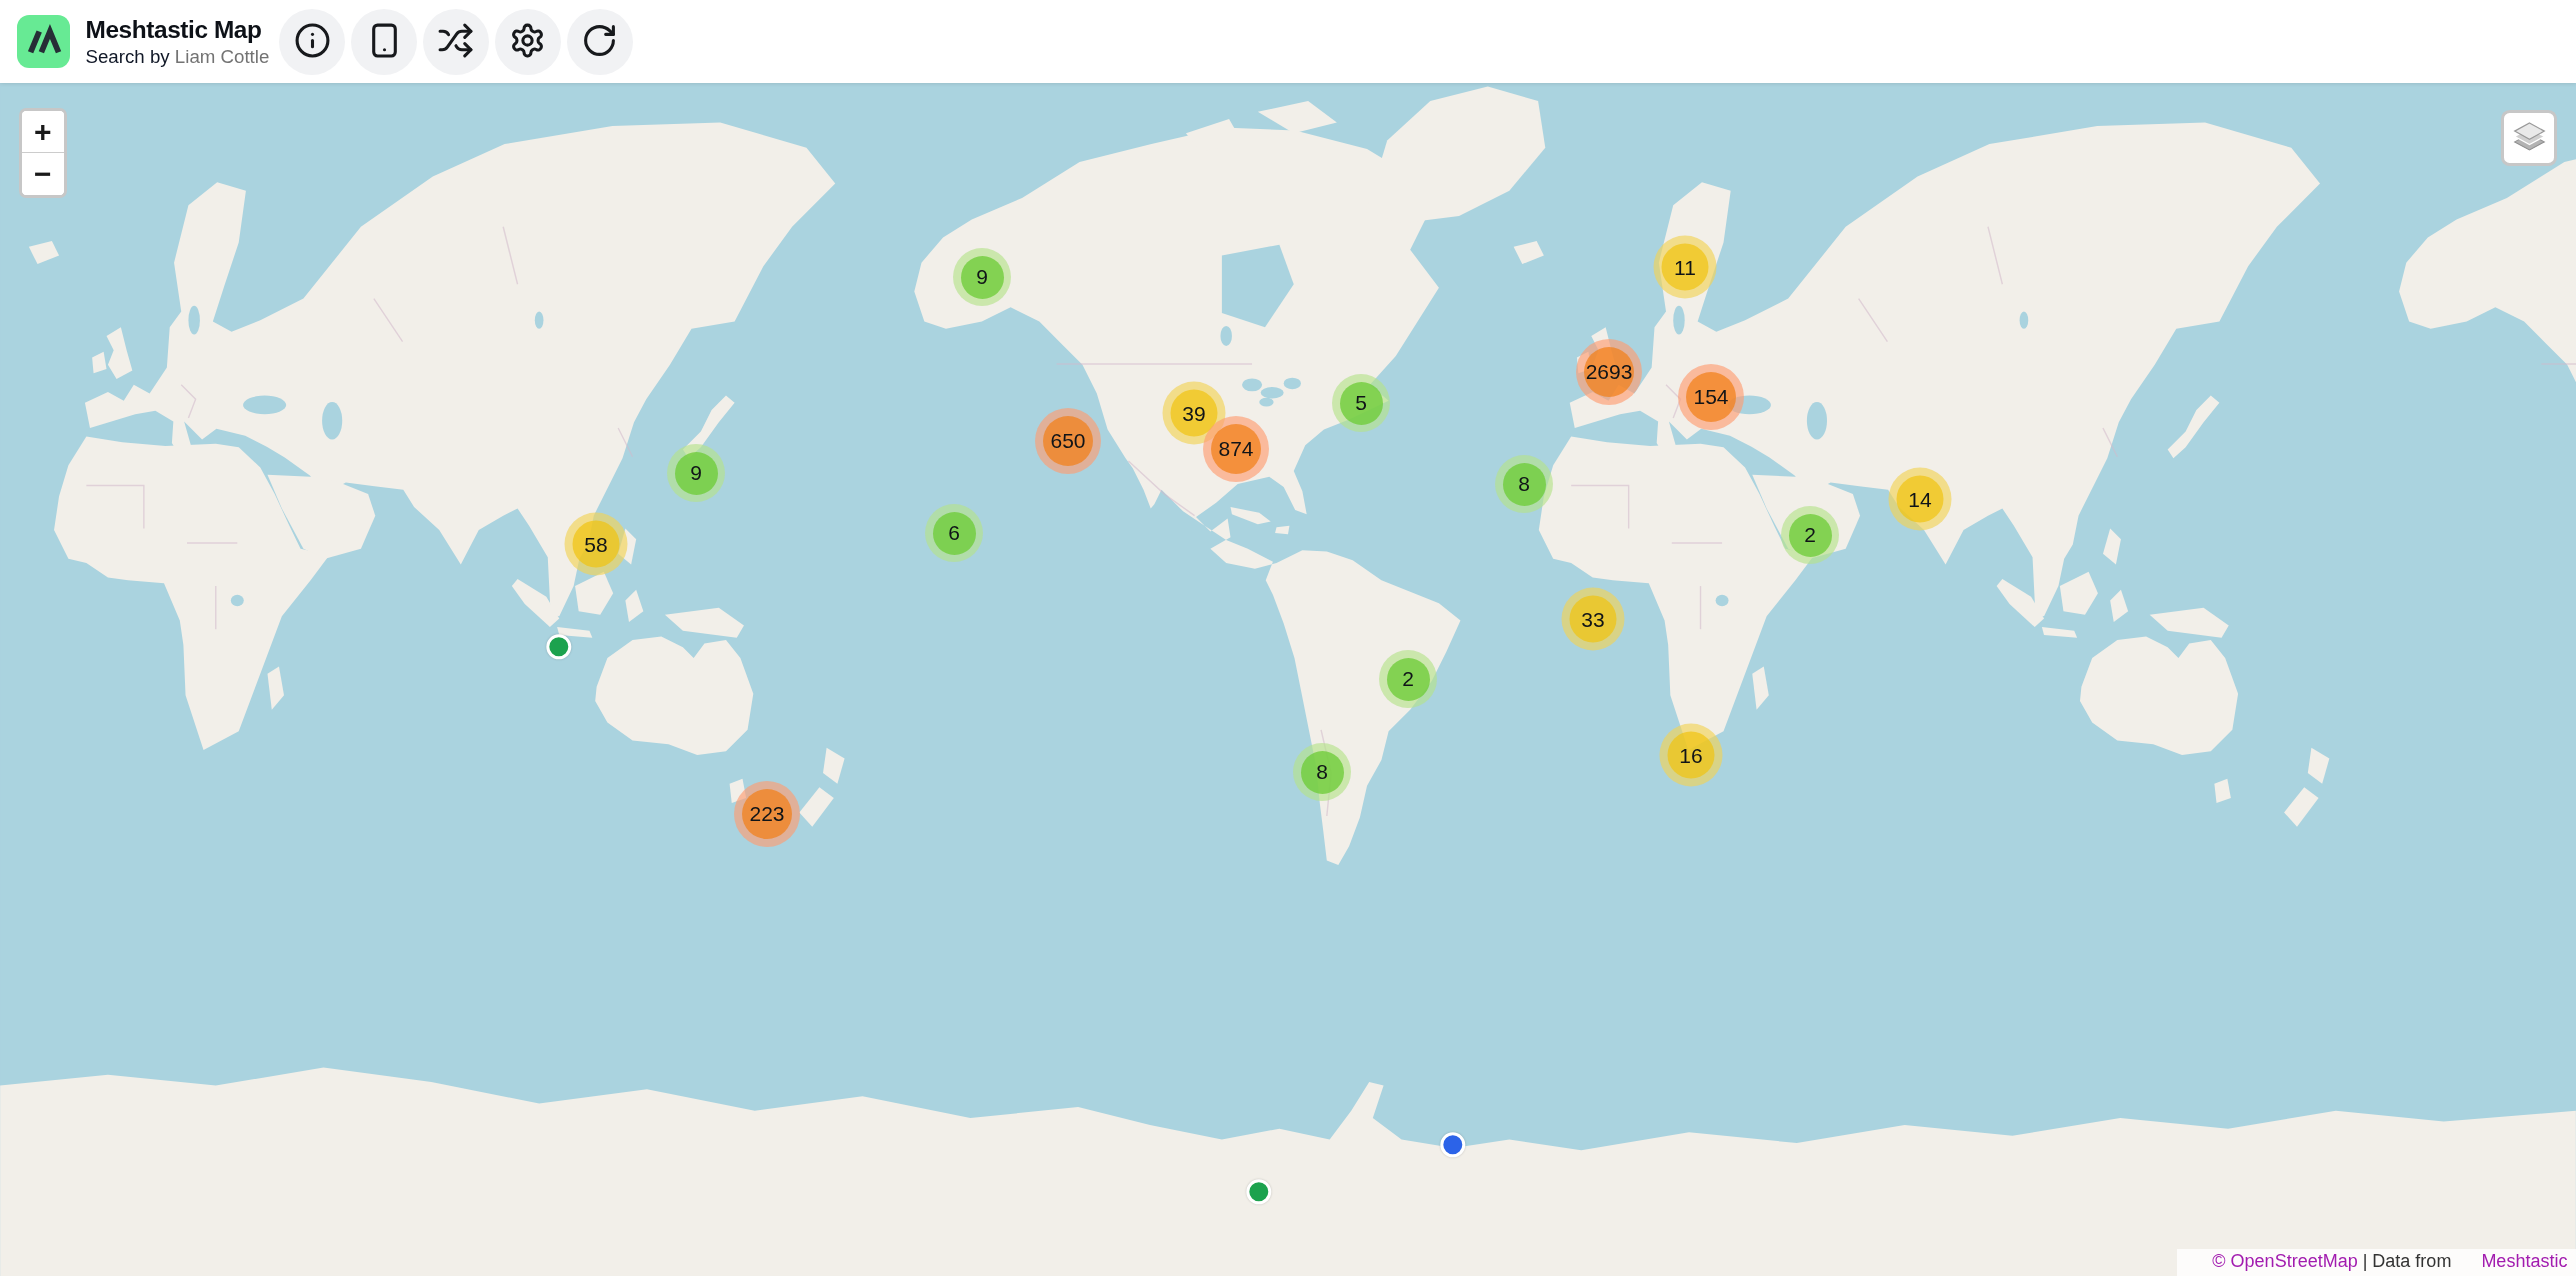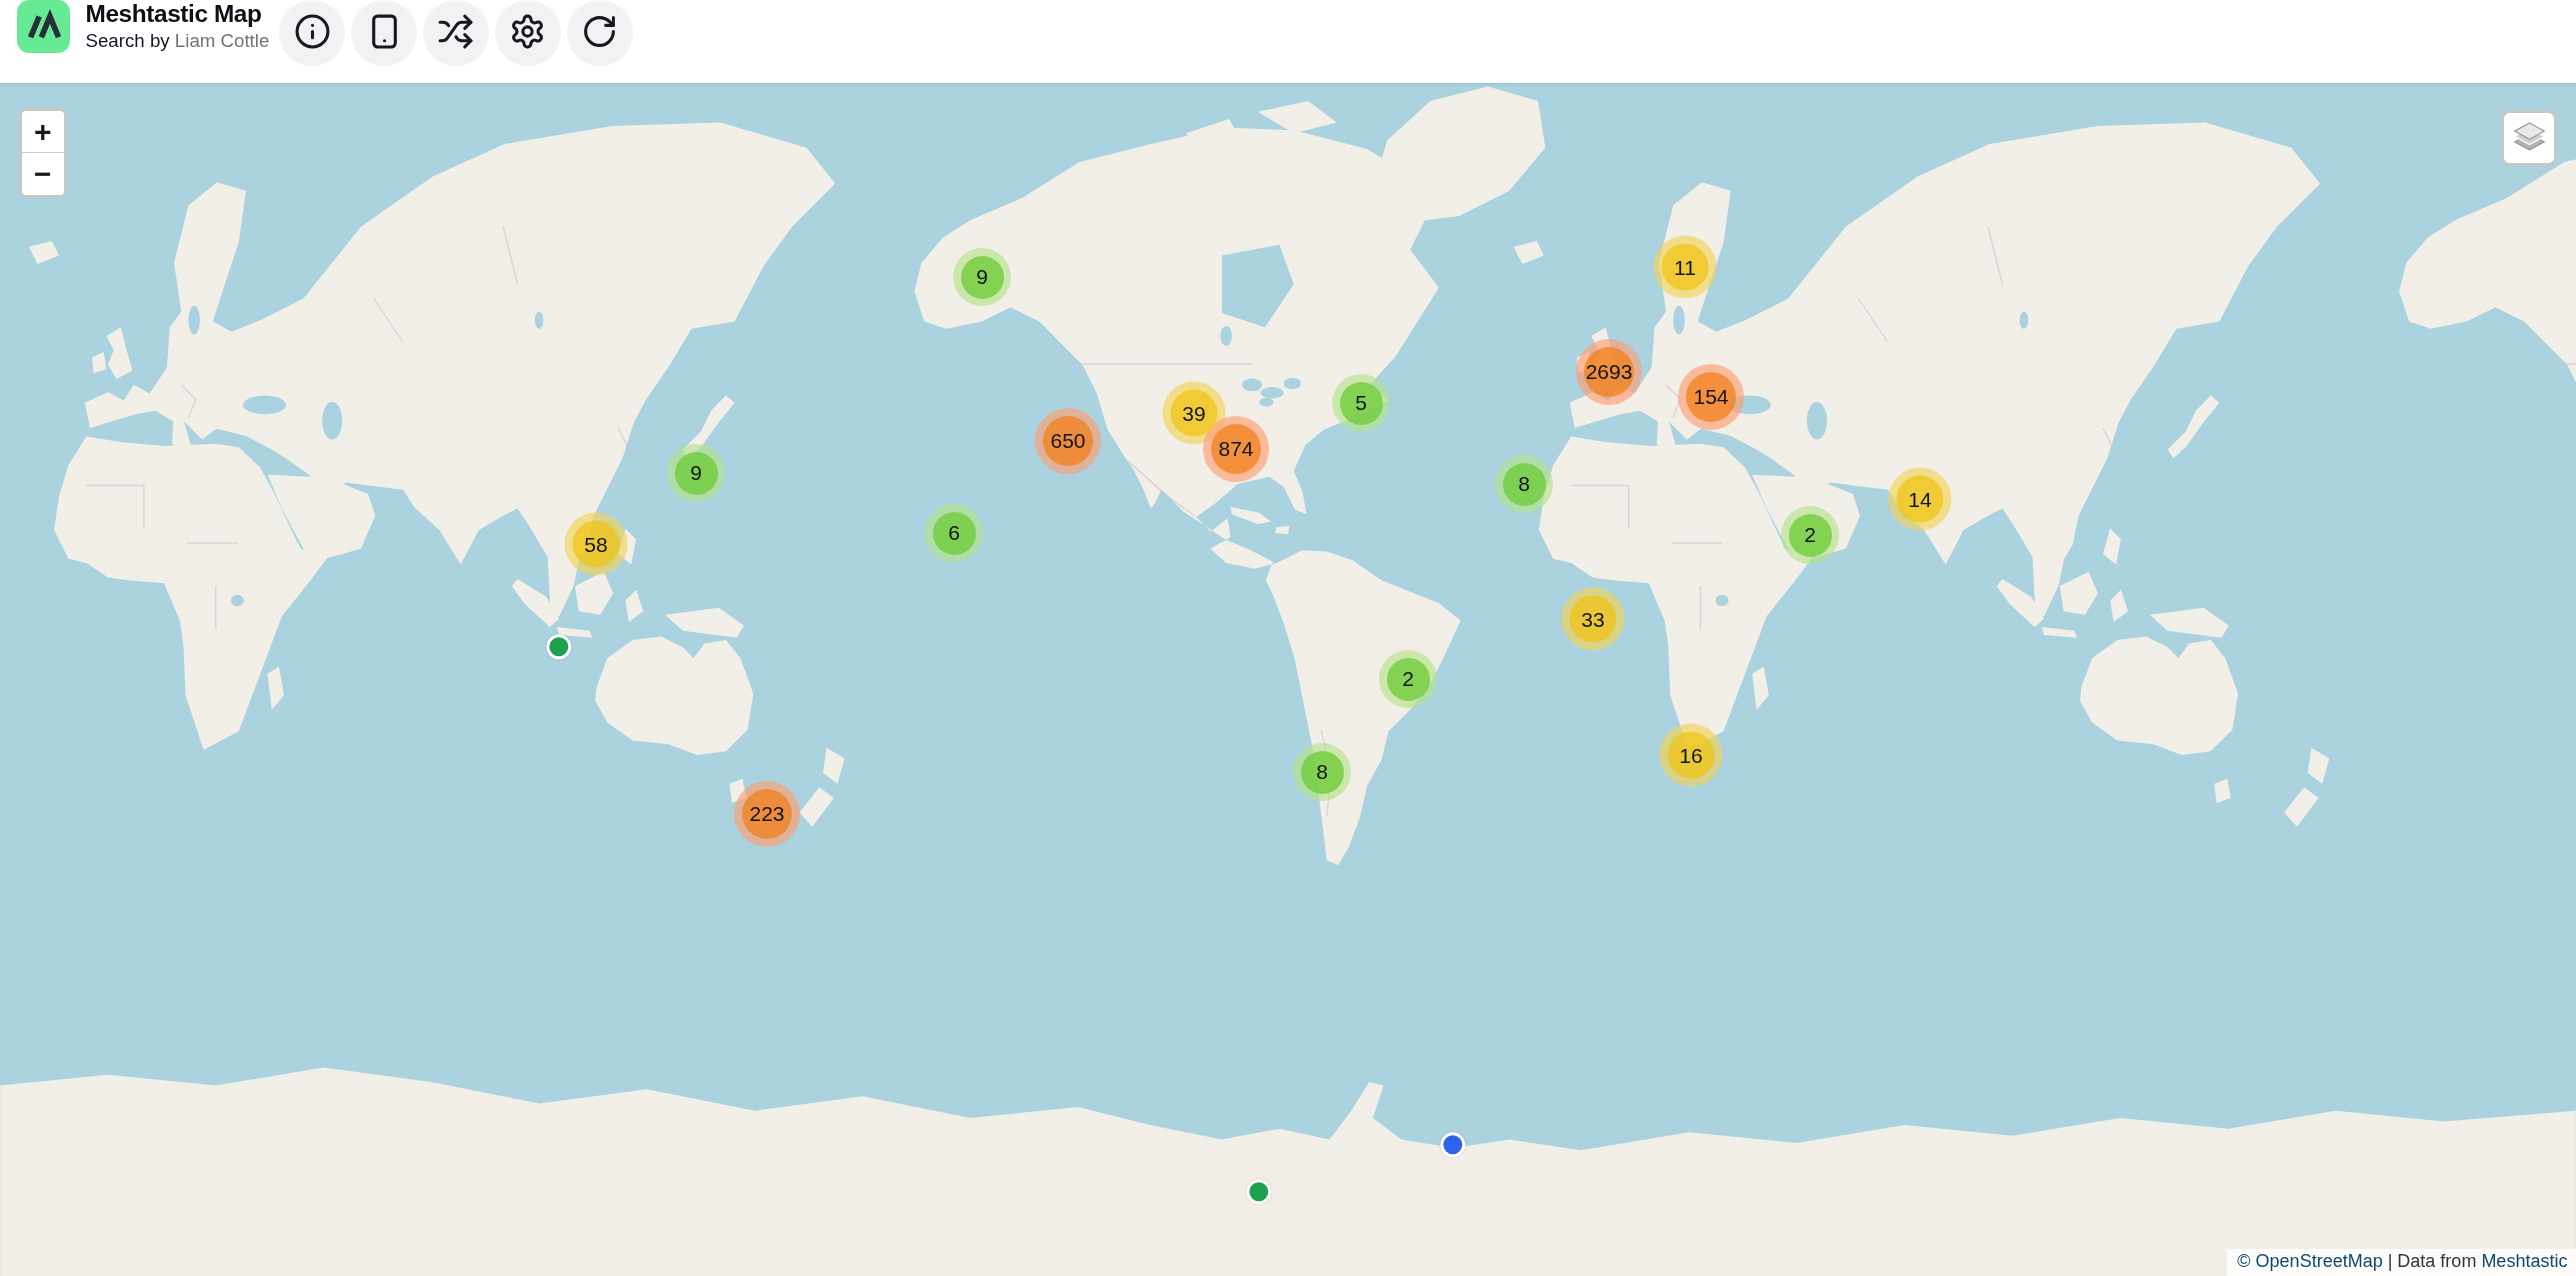--- a/index.html
+++ b/index.html
@@ -1,21 +1,21 @@
 <!DOCTYPE html>
 <html style="font-size:11.5px"><head>
 <meta charset="utf-8">
 <style>
   html,body{margin:0;padding:0;background:#e8e8e8;}
   .stage{position:relative;width:2576px;height:1277px;overflow:hidden;
          font-family:"Liberation Sans","DejaVu Sans",sans-serif;background:#aad3df;}
 
   
   .app-header{position:absolute;top:0;left:0;width:2576px;height:83px;background:#ffffff;
-              z-index:20;display:flex;align-items:flex-start;box-shadow:0 1.4px 4.3px rgba(0,0,0,.12);}
+              z-index:20;display:flex;align-items:center;box-shadow:0 1.4px 4.3px rgba(0,0,0,.12);}
   .logo{width:53px;height:53px;border-radius:12.2px;background:#67ea94;margin-left:16.5px;
         display:flex;align-items:center;justify-content:center;flex:0 0 auto;}
   .titles{margin-left:16px;line-height:1.15;flex:0 0 auto;}
   .app-title{font-size:24.4px;font-weight:bold;color:#0d1117;letter-spacing:-0.4px;}
   .byline{font-size:18.7px;color:#111827;margin-top:2.2px;}
   .byline a{color:#737373;text-decoration:none;cursor:pointer;}
   .search{box-sizing:border-box;margin-left:50px;width:1473px;height:59px;border:1.4px solid #d6dade;
           border-radius:11.5px;background:#f9fafb;font-size:21.6px;padding:0 24.4px;color:#111;outline:none;
           font-family:"Liberation Sans","DejaVu Sans",sans-serif;}
   .search::placeholder{color:#8a919e;}
@@ -62,21 +62,21 @@
   
   .legend{position:absolute;left:16px;bottom:8.6px;background:#fff;border:2.2px solid #b9b9b9;
           border-radius:7.2px;padding:13px 18.7px 14.4px 16px;z-index:12;min-width:147px;}
   .legend-title{font-size:19.4px;font-weight:bold;color:#0d1117;margin-bottom:8.6px;}
   .legend-item{display:flex;align-items:center;gap:8.6px;font-size:18px;color:#111;margin-top:5.8px;}
   .legend-dot{width:16.5px;height:16.5px;border-radius:50%;flex:0 0 auto;}
 
   
   .attribution{position:absolute;right:0;bottom:0;background:rgba(255,255,255,.82);z-index:12;
                font-size:18px;color:#333;padding:2.2px 8.6px 3.6px 10px;white-space:nowrap;}
-  .attribution a{color:#0c4a6e;text-decoration:none;cursor:pointer;}
+  .attribution a{color:#a21caf;text-decoration:none;cursor:pointer;margin-left:25px;}
   .attr-sep{white-space:pre;}
 </style>
 </head>
 <body>
 
 <div class="stage">
 
   <header class="app-header">
     <div class="logo">
       <svg viewBox="0 0 74 74" width="53" height="53">

